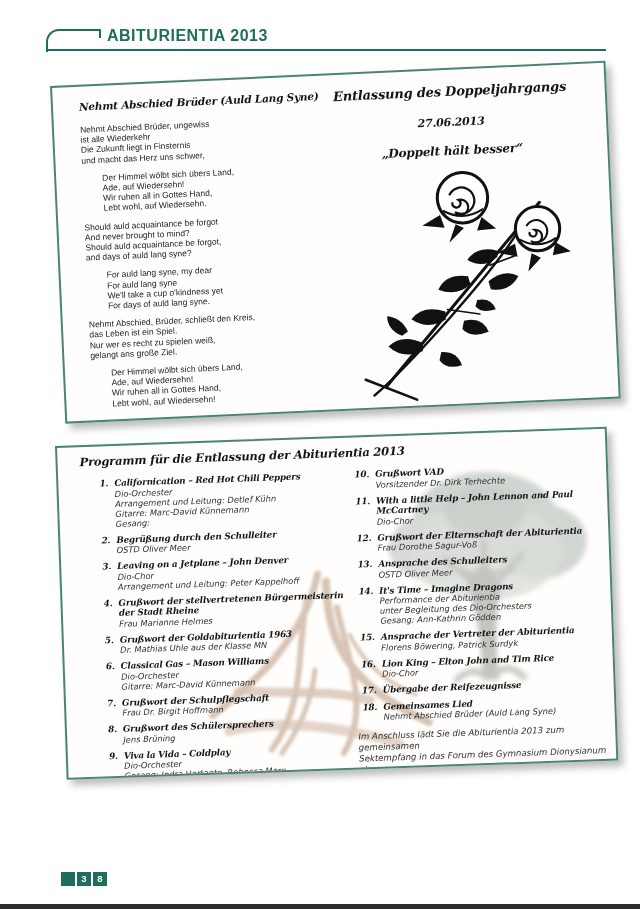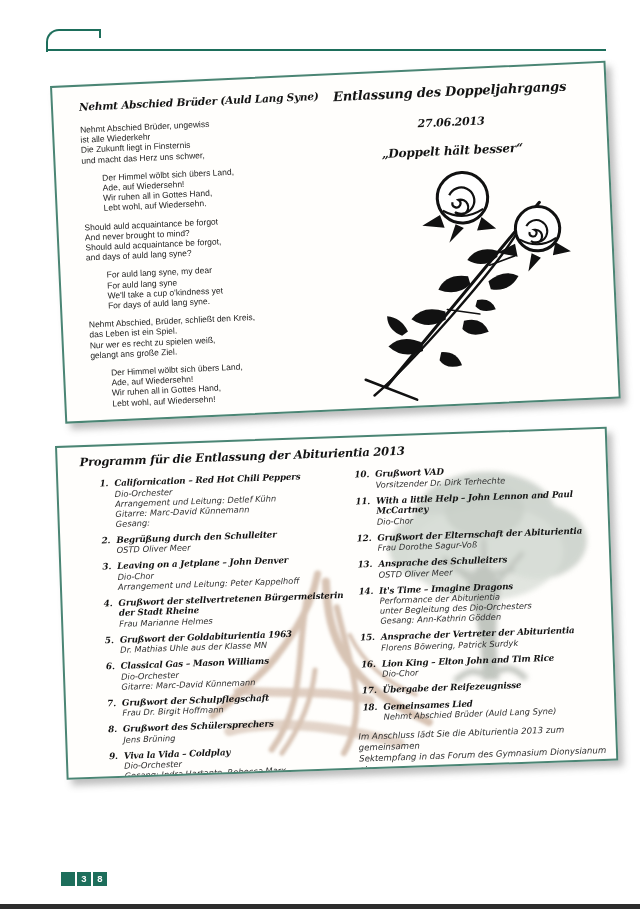--- a/index.html
+++ b/index.html
@@ -58,20 +58,21 @@
          font-size:9.5px;font-weight:bold;line-height:14px;text-align:center;}
   .pgbox.b1{left:61px;} .pgbox.b2{left:77px;} .pgbox.b3{left:93px;}
   .bottom-bar{position:absolute;left:0;bottom:0;width:100%;height:5px;background:#2d2d2d;}
 </style>
 </head>
 <body>
 
 <div class="page">
 
   <div class="header-tab"></div>
+  <h1 class="page-title">ABITURIENTIA 2013</h1>
   <div class="header-rule"></div>
 
   <section class="paper paper1">
     <div class="lyrics">
       <h2 class="song-title deco">Nehmt Abschied Brüder (Auld Lang Syne)</h2>
       <div>
 
           <p class="verse">
             <span>
               

